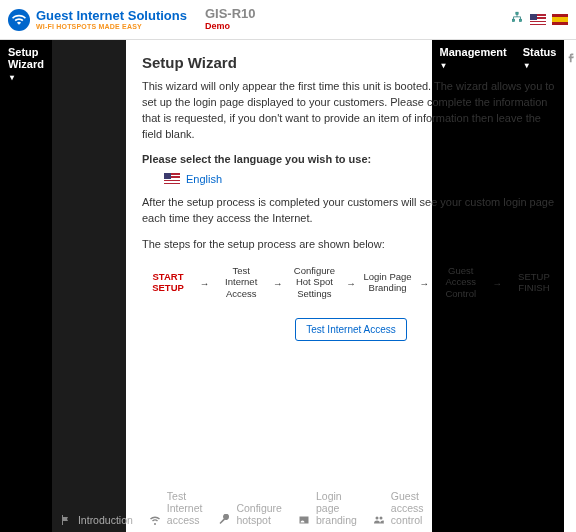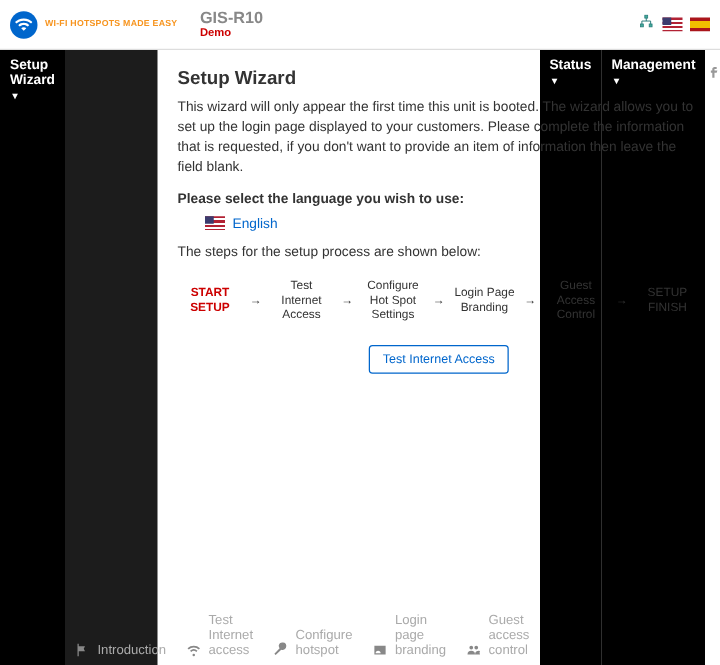--- a/index.html
+++ b/index.html
@@ -45,20 +45,21 @@
 </head>
 <body>
 
 <div class="header">
   <div class="logo">
     <svg viewBox="0 0 24 24">
         <path d="M12 3C7 3 2.7 5 0 8l2 2c2.4-2.6 6-4 10-4s7.6 1.5 10 4l2-2c-2.7-3-7-5-12-5zm0 6c-3 0-5.7 1.2-7.5 3.2l2 2C8 12.8 9.9 12 12 12s4 .8 5.5 2.2l2-2C17.7 10.2 15 9 12 9zm0 6c-1.4 0-2.6.6-3.5 1.5L12 20l3.5-3.5C14.6 15.6 13.4 15 12 15z"></path>
       </svg>
   </div>
   <div class="brand">
+    <div class="brand-main">Guest Internet Solutions</div>
     <div class="brand-sub">WI-FI HOTSPOTS MADE EASY</div>
   </div>
   <div class="model">
     <div class="model-name">GIS-R10</div>
     <div class="model-demo">Demo</div>
   </div>
   <div class="header-right">
     <span class="net-icon">
       <svg viewBox="0 0 24 24">
           <rect x="10" y="2" width="4" height="4" fill="#4a9" stroke="#277" stroke-width="1"></rect>
@@ -100,22 +101,22 @@
         </svg>
       <span>Login page branding</span>
     </div>
     <div class="sb-item">
       <svg viewBox="0 0 24 24">
           <path d="M8 11a3 3 0 100-6 3 3 0 000 6zm8 0a3 3 0 100-6 3 3 0 000 6zM2 19a6 6 0 0112 0zm12 0a6 6 0 018-5.6A6 6 0 0022 19z"></path>
         </svg>
       <span>Guest access control</span>
     </div>
 
+    <div class="sb-section"><span>Management</span><span class="caret"> ▾</span></div>
     <div class="sb-section"><span>Status</span><span class="caret"> ▾</span></div>
-    <div class="sb-section"><span>Management</span><span class="caret"> ▾</span></div>
 
     <div class="socials">
       <span><svg viewBox="0 0 24 24">
             <path d="M13 9h3V6h-3c-1.7 0-3 1.3-3 3v2H8v3h2v7h3v-7h3l1-3h-4V9z"></path>
           </svg></span>
       <span><svg viewBox="0 0 24 24">
             <path d="M22 5.8a8 8 0 01-2.3.6 4 4 0 001.8-2.2 8 8 0 01-2.6 1A4 4 0 0012 9a11 11 0 01-8-4s-4 9 5 13a12 12 0 01-7 2c9 5 20 0 20-11.5 0-.2 0-.3 0-.5A7 7 0 0022 5.8z"></path>
           </svg></span>
       <span><svg viewBox="0 0 24 24">
             <rect x="3" y="3" width="18" height="18" rx="4" fill="none" stroke="#999" stroke-width="2"></rect>
@@ -135,20 +136,21 @@
   <div class="main">
     <h2>Setup Wizard</h2>
     <p class="para">This wizard will only appear the first time this unit is booted. The wizard allows you to set up the login page displayed to your customers. Please complete the information that is requested, if you don't want to provide an item of information then leave the field blank.</p>
     <p class="bold-line">Please select the language you wish to use:</p>
     <div class="lang-list">
       <div class="lang-row">
         <span class="flag flag-us"></span>
         <a href="#">English</a>
       </div>
     </div>
+    <p class="para">After the setup process is completed your customers will see your custom login page each time they access the Internet.</p>
     <p class="para">The steps for the setup process are shown below:</p>
 
     <div class="flow">
       <div class="flow-step flow-start">START SETUP</div>
       <div class="flow-arrow">→</div>
       <div class="flow-step">Test Internet Access</div>
       <div class="flow-arrow">→</div>
       <div class="flow-step">Configure Hot Spot Settings</div>
       <div class="flow-arrow">→</div>
       <div class="flow-step">Login Page Branding</div>

